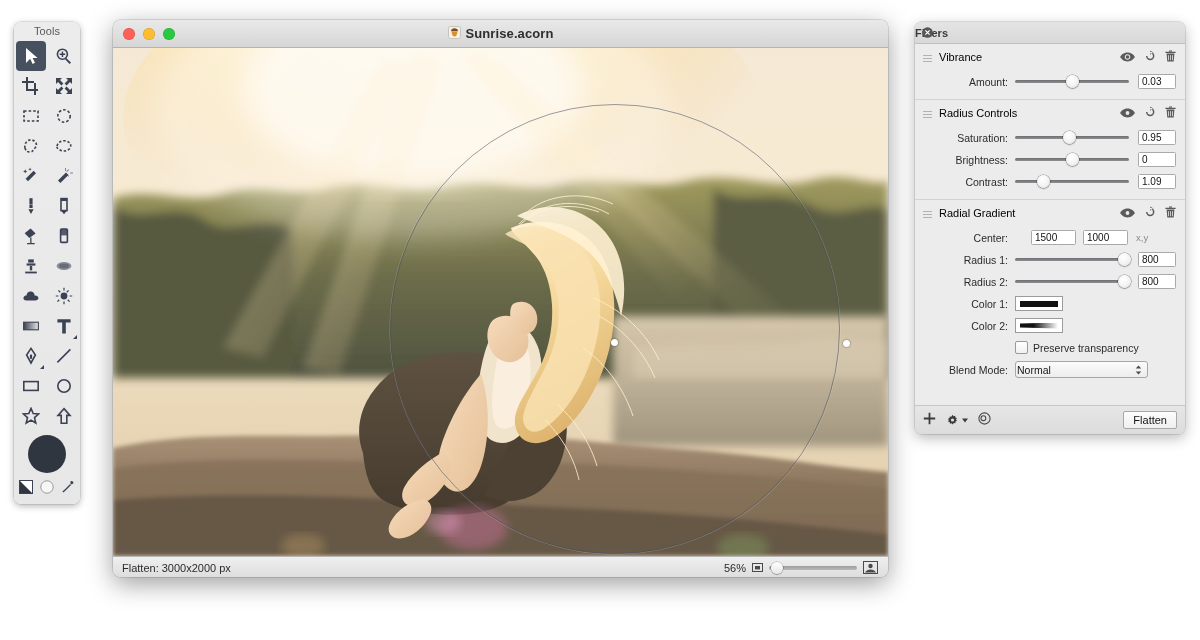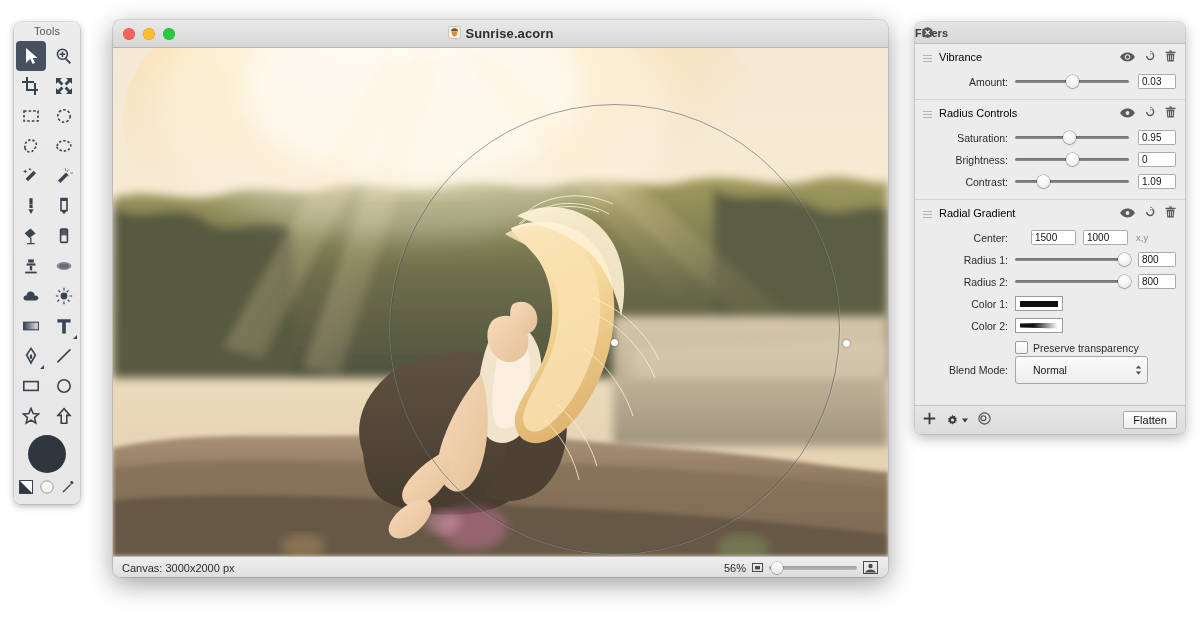--- a/index.html
+++ b/index.html
@@ -216,27 +216,27 @@
   }
   .color-bar { width: 38px; height: 6px; }
   .checkbox-box {
     width: 11px; height: 11px;
     border: 1px solid #9a9a9a; border-radius: 2px;
     background: linear-gradient(180deg,#ffffff,#f0f0f0);
     margin-right: 5px;
   }
   .check-label { font-size: 10.5px; color:#2b2b2b; }
   .select-box {
-    width: 133px; height: 28px;
+    width: 133px; height: 17px;
     background: linear-gradient(180deg,#fbfbfb,#ededed);
     border: 1px solid #a6a6a6;
     border-radius: 3px;
     display:flex; align-items:center;
     font-size: 10.5px; color:#151515;
-    padding-left: 17px; box-sizing:border-box;
+    padding-left: 1px; box-sizing:border-box;
     position: relative;
   }
   .select-arrows {
     position:absolute; right: 5px; top: 50%; transform: translateY(-50%);
     display:flex; flex-direction:column; gap:1px;
   }
   #filters-footer {
     height: 28px;
     background: linear-gradient(180deg,#e6e6e6,#dcdcdc);
     border-top: 1px solid #c6c6c6;
@@ -597,21 +597,21 @@
         <ellipse cx="630" cy="500" rx="26" ry="14" fill="#9fe07a" opacity=".22" filter="url(#blurMed)"></ellipse>
         <ellipse cx="190" cy="498" rx="22" ry="12" fill="#ffd27a" opacity=".22" filter="url(#blurMed)"></ellipse>
       </svg>
 
       <div id="gradient-overlay-circle"></div>
       <span class="handle-dot" style="left:498px; top:291px;"></span>
       <span class="handle-dot" style="left:730px; top:292px;"></span>
     </div>
 
     <div id="doc-statusbar">
-      <span id="canvas-size-label">Canvas: 3000x2000 px</span>
+      <span id="canvas-size-label">Flatten: 3000x2000 px</span>
       <div id="zoom-cluster">
         <span id="zoom-percent">56%</span>
         <span>
           <svg width="11" height="11" viewBox="0 0 11 11">
               <rect x="0.5" y="1.5" width="10" height="8" fill="none" stroke="#4a4a4a"></rect>
               <rect x="3" y="4" width="5" height="3.4" fill="#4a4a4a"></rect>
             </svg>
         </span>
         <div id="zoom-slider-track">
           <span id="zoom-slider-thumb"></span>

